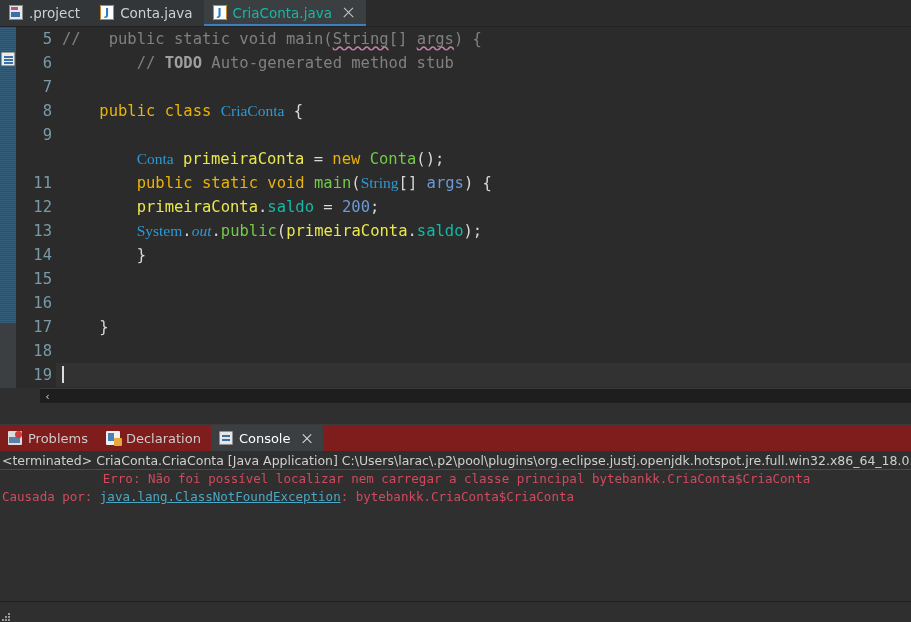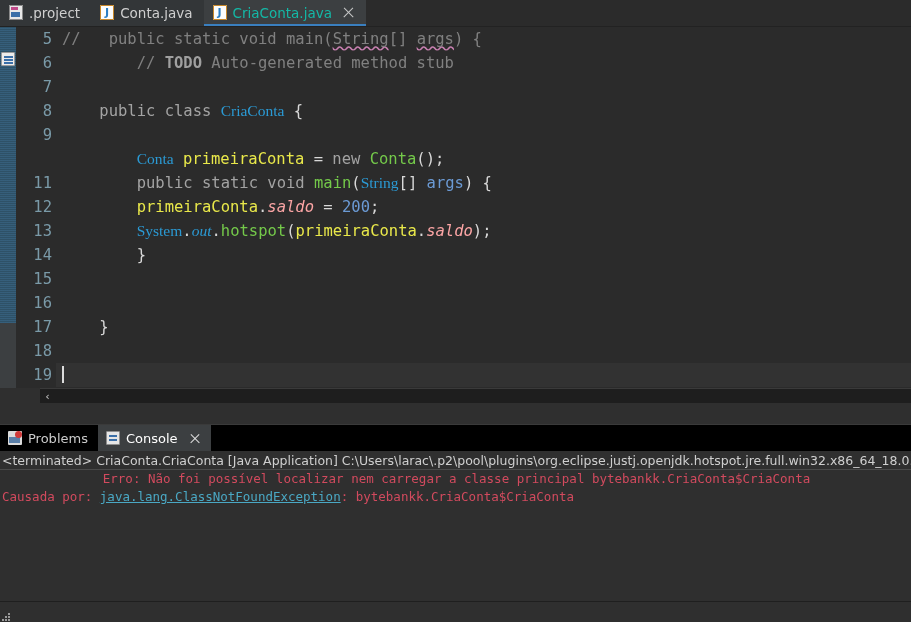--- a/index.html
+++ b/index.html
@@ -99,25 +99,25 @@
     position: absolute; right: -8px; top: 8px; width: 8px; height: 8px;
     border-radius: 50%; background: #9aa7ad;
   }
   .ln .foldmark::after {
     content: ""; position: absolute; left: 1.5px; top: 3.3px; width: 5px; height: 1.4px;
     background: #2b2b2b;
   }
   .cl { color: #a9b7c6; padding-left: 6px; }
   .cl.current { background: #323232; }
   
-  .kw   { color: #a3a3a3; }             
+  .kw   { color: #eab308; }             
   .typ  { color: #2b9ad4; font-family: Liberation Serif, serif; }             
   .mth  { color: #74c94a; }             
   .var  { color: #e9e84a; }             
-  .fld  { color: #fca5a5; font-style: italic; }             
+  .fld  { color: #14b8a6; }             
   .num  { color: #6b9ad4; }             
   .cmt  { color: #808080; }             
   .todo { color: #a0a0a0; font-weight: bold; }
   .pun  { color: #d8d8d8; }
   .itl  { font-style: italic; }
   .spell {
     text-decoration: underline wavy #c77fb0; text-decoration-skip-ink: none;
   }
   .caret {
     display: inline-block; width: 1.5px; height: 17px; background: #dcdcdc;
@@ -133,21 +133,21 @@
     width: 15px; height: 15px; display: flex; align-items: center; justify-content: center;
     color: #cfcfcf; font-size: 11px; font-family: "DejaVu Sans", sans-serif;
   }
   .h-scroll-gutter-left {
     position: absolute; left: 0; bottom: 0; width: 40px; height: 15px; background: #2f2f2f;
   }
 
   
   .viewtabs {
     position: absolute; top: 424px; left: 0; width: 911px; height: 27px;
-    background: #000000; display: flex; align-items: center;
+    background: #7f1d1d; display: flex; align-items: center;
     border-top: 1px solid #3a3a3a;
   }
   .vtab {
     height: 27px; display: flex; align-items: center; gap: 6px;
     padding: 0 10px 0 8px; font-size: 13px; color: #cbcbcb; white-space: nowrap;
   }
   .vtab.active { background: #3c3f41; color: #ffffff; }
   .vicon { width: 14px; height: 14px; position: relative; flex: 0 0 14px; }
   .vi-problems { background: #dcdcdc; border-radius: 1px; }
   .vi-problems::before {
@@ -277,21 +277,21 @@
 
     <div class="codearea">
       <div class="cl"><span class="cmt">//   public static void main(</span><span class="cmt spell">String</span><span class="cmt">[] </span><span class="cmt spell">args</span><span class="cmt">) {</span></div>
       <div class="cl"><span class="cmt">        // </span><span class="todo">TODO</span><span class="cmt"> Auto-generated method stub</span></div>
       <div class="cl"> </div>
       <div class="cl"><span class="pun">    </span><span class="kw">public class </span><span class="typ">CriaConta</span><span class="pun"> {</span></div>
       <div class="cl"> </div>
       <div class="cl"><span class="pun">        </span><span class="typ">Conta</span><span class="pun"> </span><span class="var">primeiraConta</span><span class="pun"> = </span><span class="kw">new </span><span class="mth">Conta</span><span class="pun">();</span></div>
       <div class="cl"><span class="pun">        </span><span class="kw">public static void </span><span class="mth">main</span><span class="pun">(</span><span class="typ">String</span><span class="pun">[] </span><span class="num">args</span><span class="pun">) {</span></div>
       <div class="cl"><span class="pun">        </span><span class="var">primeiraConta</span><span class="pun">.</span><span class="fld">saldo</span><span class="pun"> = </span><span class="num">200</span><span class="pun">;</span></div>
-      <div class="cl"><span class="pun">        </span><span class="typ">System</span><span class="pun">.</span><span class="typ itl">out</span><span class="pun">.</span><span class="mth">hotspot</span><span class="pun">(</span><span class="var">primeiraConta</span><span class="pun">.</span><span class="fld">saldo</span><span class="pun">);</span></div>
+      <div class="cl"><span class="pun">        </span><span class="typ">System</span><span class="pun">.</span><span class="typ itl">out</span><span class="pun">.</span><span class="mth">public</span><span class="pun">(</span><span class="var">primeiraConta</span><span class="pun">.</span><span class="fld">saldo</span><span class="pun">);</span></div>
       <div class="cl"><span class="pun">        }</span></div>
       <div class="cl"> </div>
       <div class="cl"> </div>
       <div class="cl"><span class="pun">    }</span></div>
       <div class="cl"> </div>
       <div class="cl current"><span class="caret"></span></div>
       <div class="cl"> </div>
     </div>
 
     <div class="h-scroll-gutter-left"></div>
@@ -300,20 +300,24 @@
     </div>
   </div>
 
   <div class="tbar-divider"></div>
 
   <div class="viewtabs">
     <div class="vtab">
       <span class="vicon vi-problems"></span>
       <span>Problems</span>
     </div>
+    <div class="vtab">
+      <span class="vicon vi-decl"></span>
+      <span>Declaration</span>
+    </div>
     <div class="vtab active">
       <span class="vicon vi-console"></span>
       <span>Console</span>
       <span class="vtab-close"></span>
     </div>
   </div>
 
   <div class="console">
     <div class="cons-line cons-terminated">&lt;terminated&gt; CriaConta.CriaConta [Java Application] C:\Users\larac\.p2\pool\plugins\org.eclipse.justj.openjdk.hotspot.jre.full.win32.x86_64_18.0.1.v20220515-1614\jre\bin\ja</div>
     <div class="cons-line cons-err">Erro: Não foi possível localizar nem carregar a classe principal bytebankk.CriaConta$CriaConta</div>

